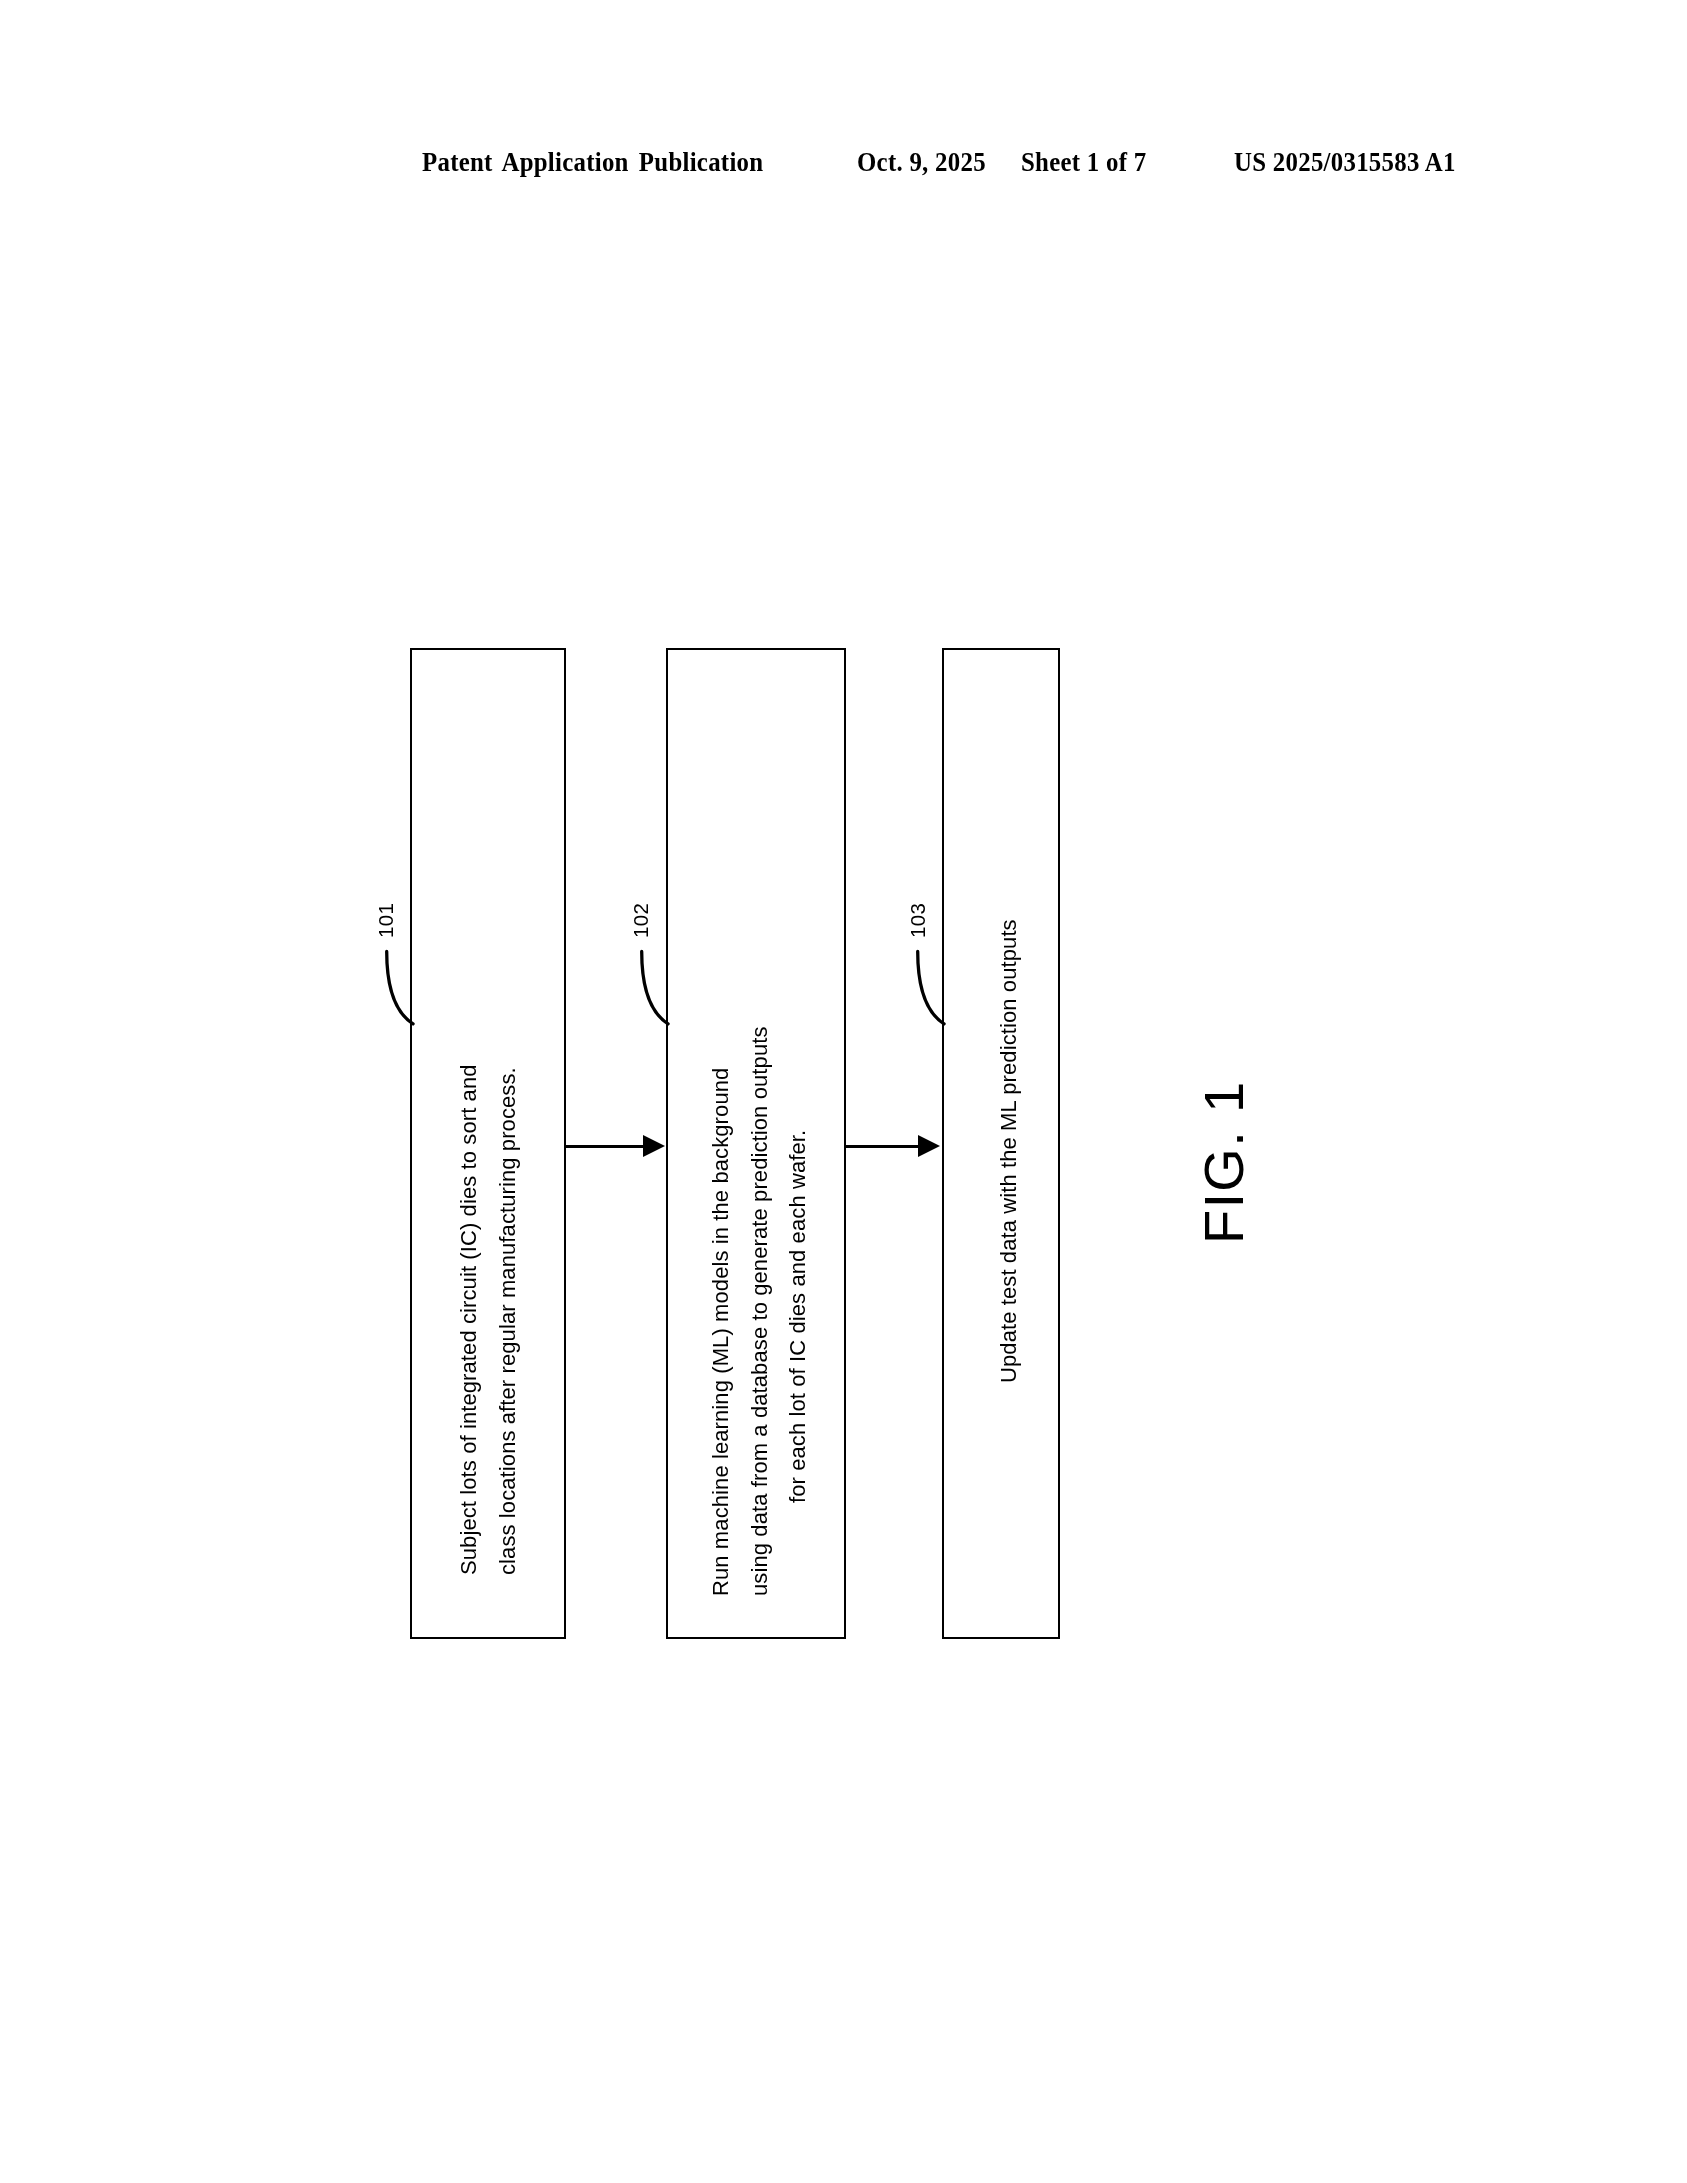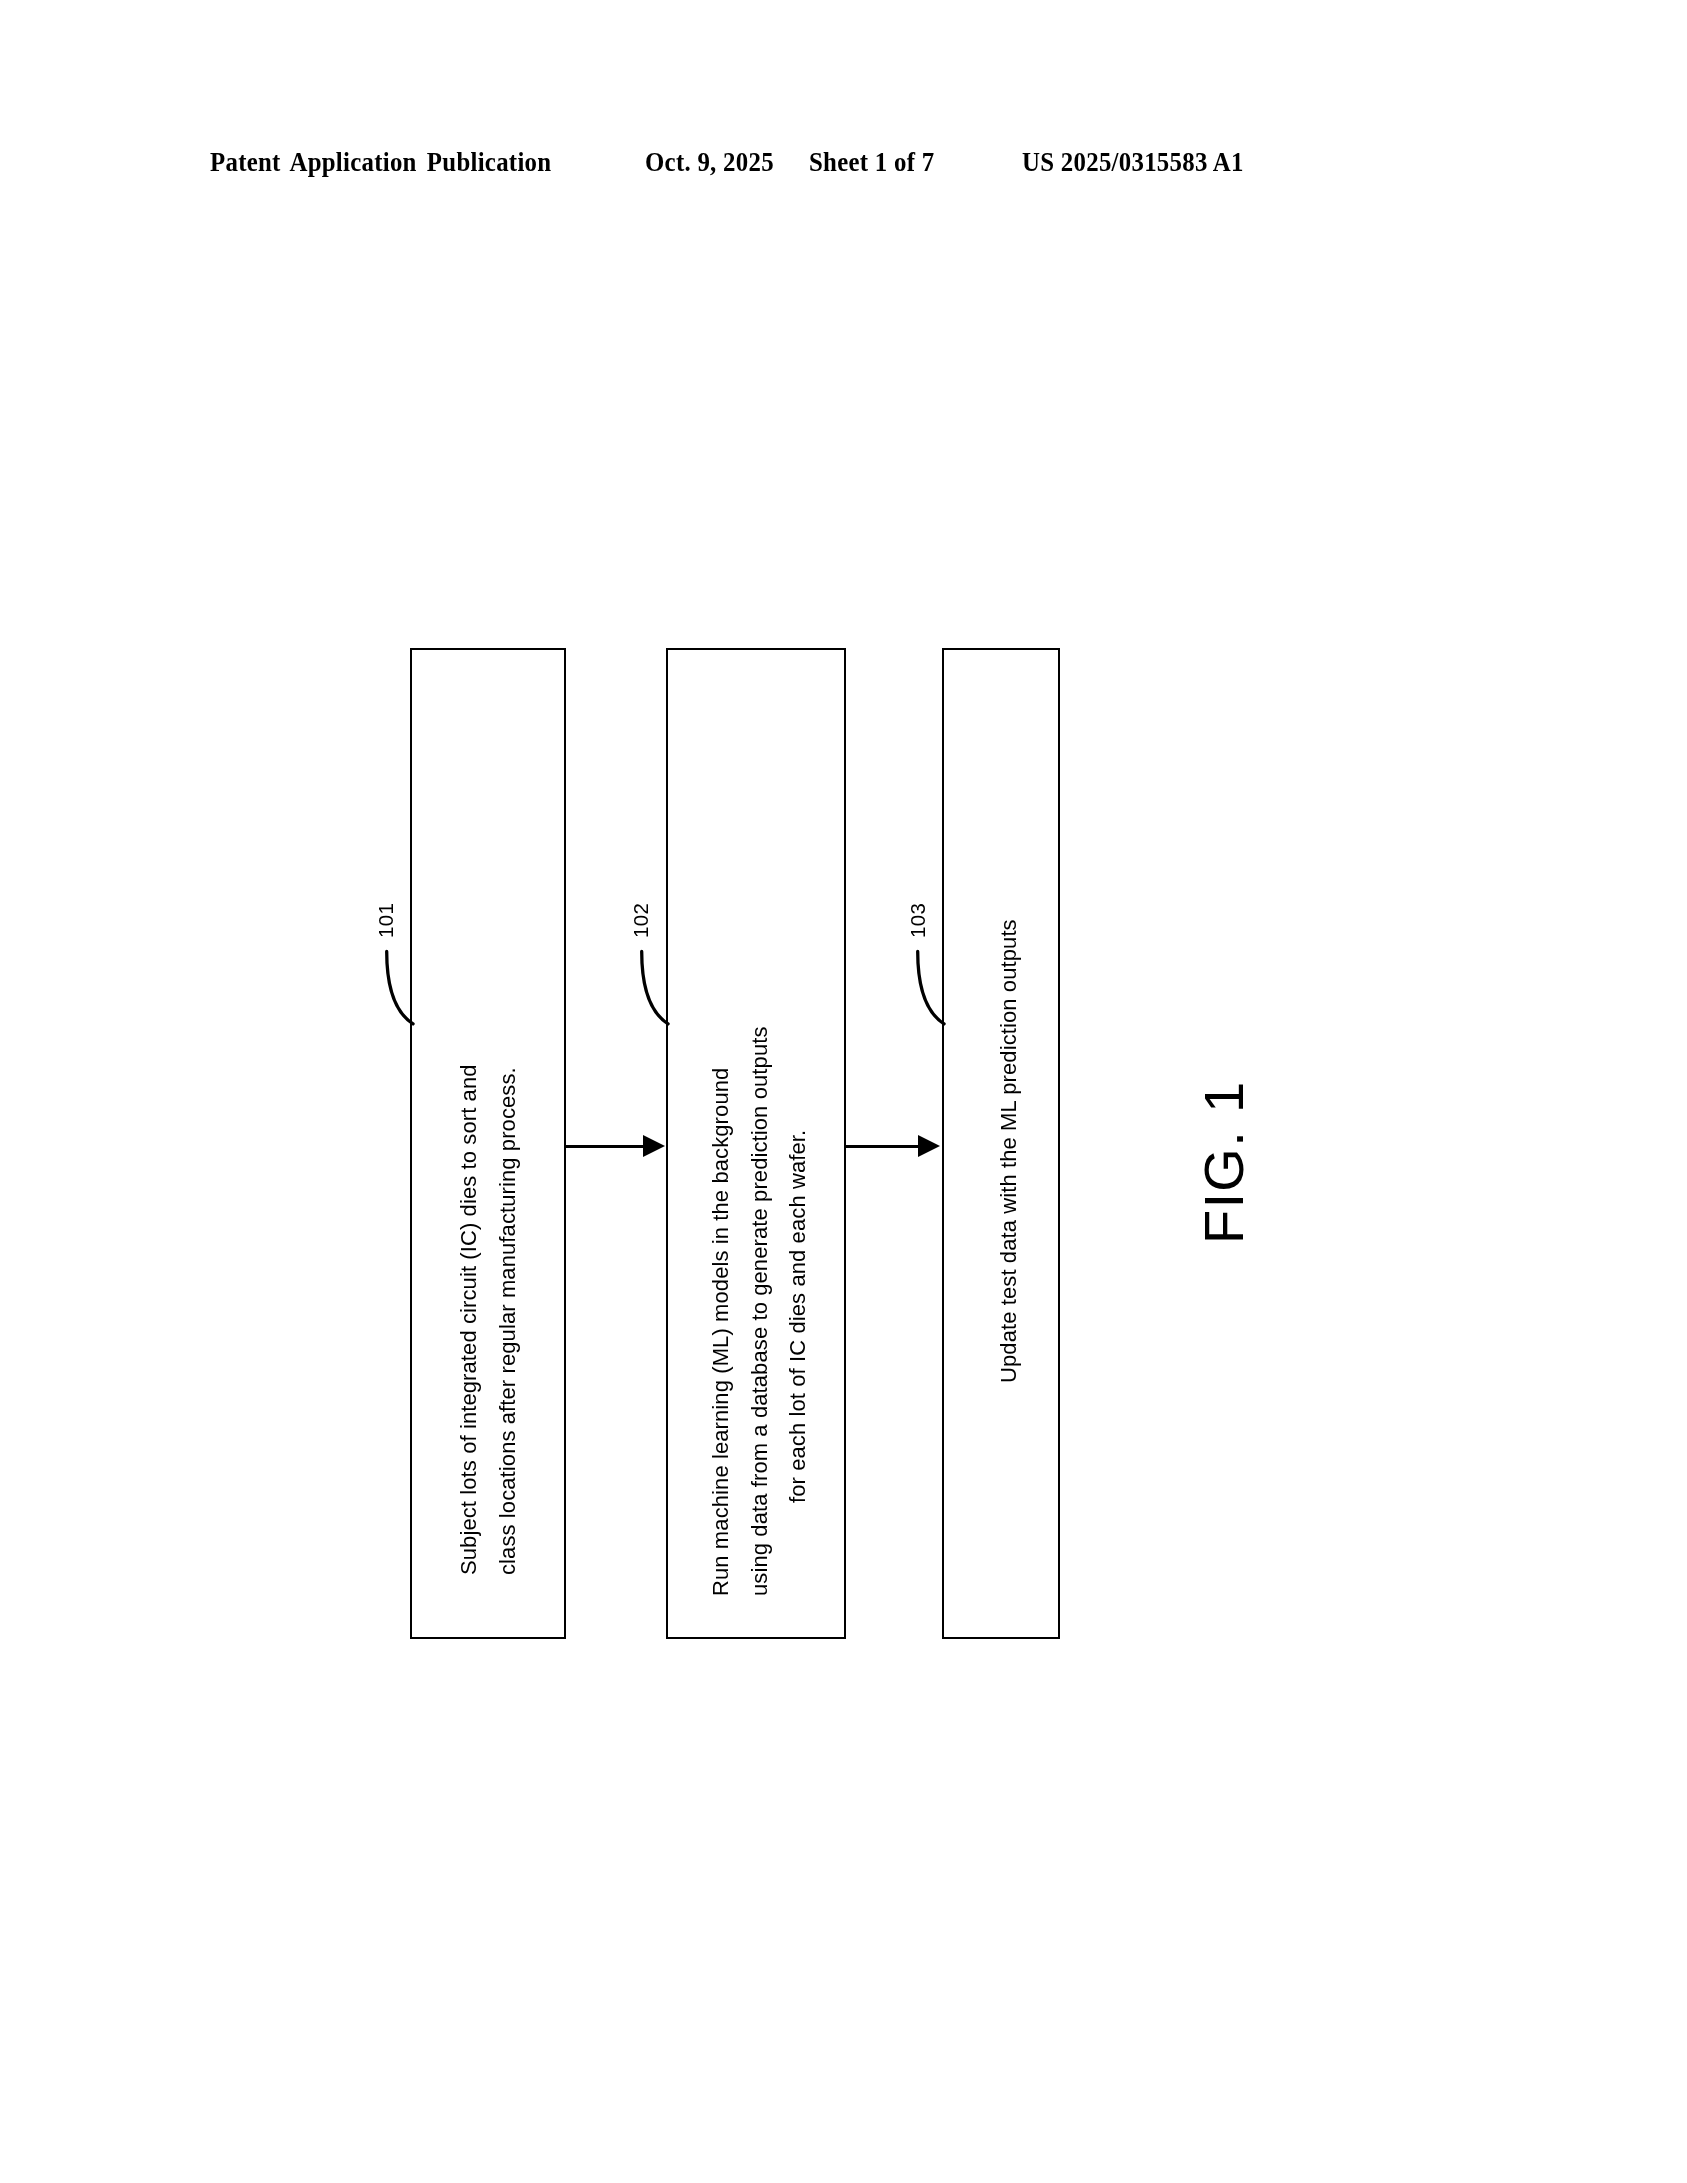--- a/index.html
+++ b/index.html
@@ -22,21 +22,21 @@
   
   .page-header {
     position: absolute;
     top: 147px;
     left: 0;
     width: 1687px;
     height: 40px;
     display: flex;
     flex-direction: row;
     align-items: baseline;
-    justify-content: flex-start;
+    justify-content: center;
     font-family: "Liberation Serif", serif;
     font-weight: bold;
     font-size: 27px;
     letter-spacing: 0.3px;
     white-space: nowrap;
   }
   .hdr-pub {
     margin-left: 210px;
     transform: scaleX(0.92);
     transform-origin: left center;

